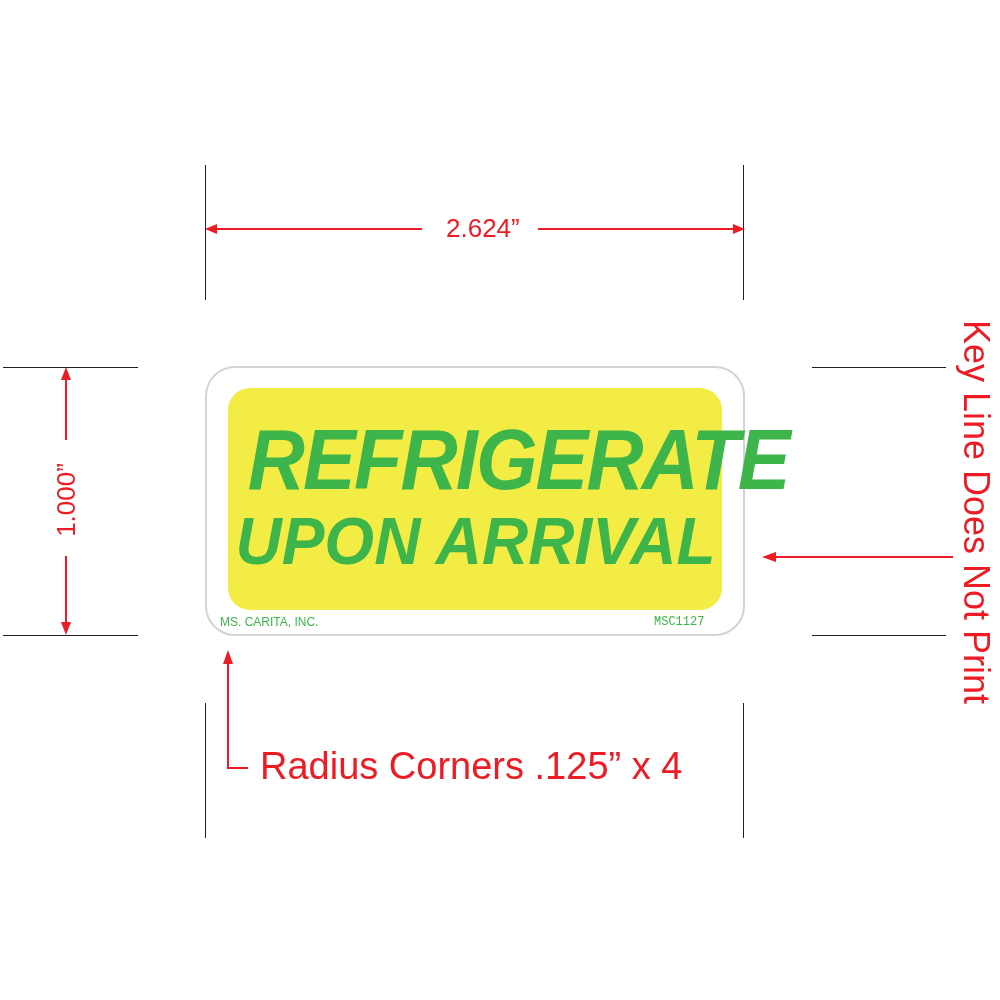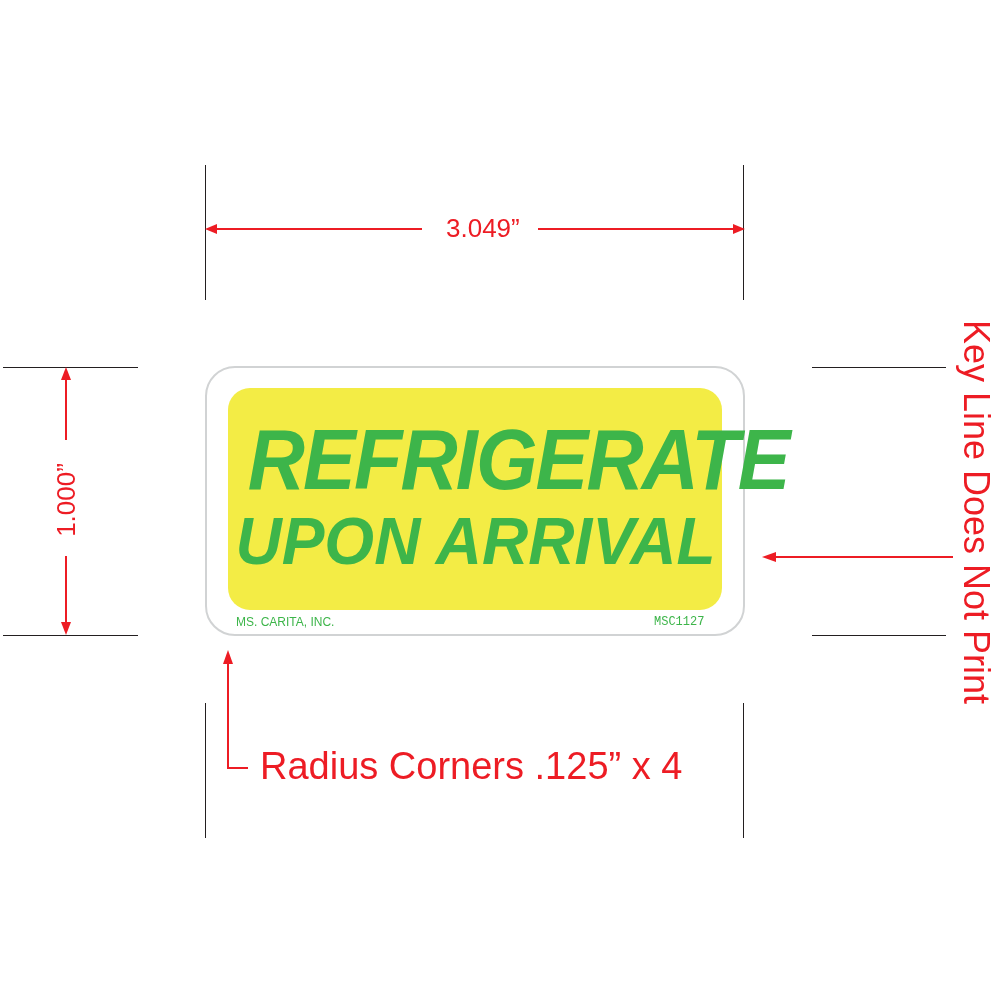--- a/index.html
+++ b/index.html
@@ -20,21 +20,21 @@
   .headline {
     position: absolute; left: 228px; width: 494px; text-align: center;
     color: #3db54a; font-weight: bold; font-style: italic;
     font-family: "Liberation Sans", sans-serif; white-space: nowrap;
   }
   .h1 { top: 414px; font-size: 86px; letter-spacing: -2px; line-height: 90px; transform: scaleX(0.92); transform-origin: center; }
   .h2 { top: 506px; font-size: 66px; letter-spacing: 0px; line-height: 70px; transform: scaleX(0.97); transform-origin: center; }
   .footer-left, .footer-right {
     position: absolute; top: 615px; font-size: 12px; color: #3db54a; white-space: nowrap;
   }
-  .footer-left { left: 236px; }
+  .footer-left { left: 220px; }
   .footer-right { left: 654px; font-family: Liberation Mono, monospace; }
 
   .dim-text { position: absolute; font-size: 26px; color: #ed1c24; white-space: nowrap; }
   .dim-width { left: 442px; top: 213px; background: #fff; padding: 0 4px; }
   .dim-height { left: 66px; top: 500px; transform: translate(-50%, -50%) rotate(-90deg); }
   .note-radius { left: 260px; top: 745px; font-size: 38px; }
   .note-keyline { left: 976px; top: 512px; font-size: 36px;
                   transform: translate(-50%, -50%) rotate(90deg); }
 </style>
 </head>
@@ -70,21 +70,21 @@
     <line x1="775" y1="557" x2="953" y2="557"></line>
     <polygon points="762,557 776,552 776,562" stroke="none"></polygon>
   </g>
 
   <g stroke="#ed1c24" stroke-width="2" fill="none">
     <polyline points="228,662 228,768 248,768"></polyline>
     <polygon points="228,650 223,664 233,664" fill="#ed1c24" stroke="none"></polygon>
   </g>
 </svg>
 
-<div class="dim-text dim-width">3.049”</div>
+<div class="dim-text dim-width">2.624”</div>
 <div class="dim-text dim-height">1.000”</div>
 
 <div class="label-outer"></div>
 <div class="label-inner"></div>
 <div class="headline h1">REFRIGERATE</div>
 <div class="headline h2">UPON ARRIVAL</div>
 <div class="footer-left">MS. CARITA, INC.</div>
 <div class="footer-right">MSC1127</div>
 
 <div class="dim-text note-radius">Radius Corners .125” x 4</div>

